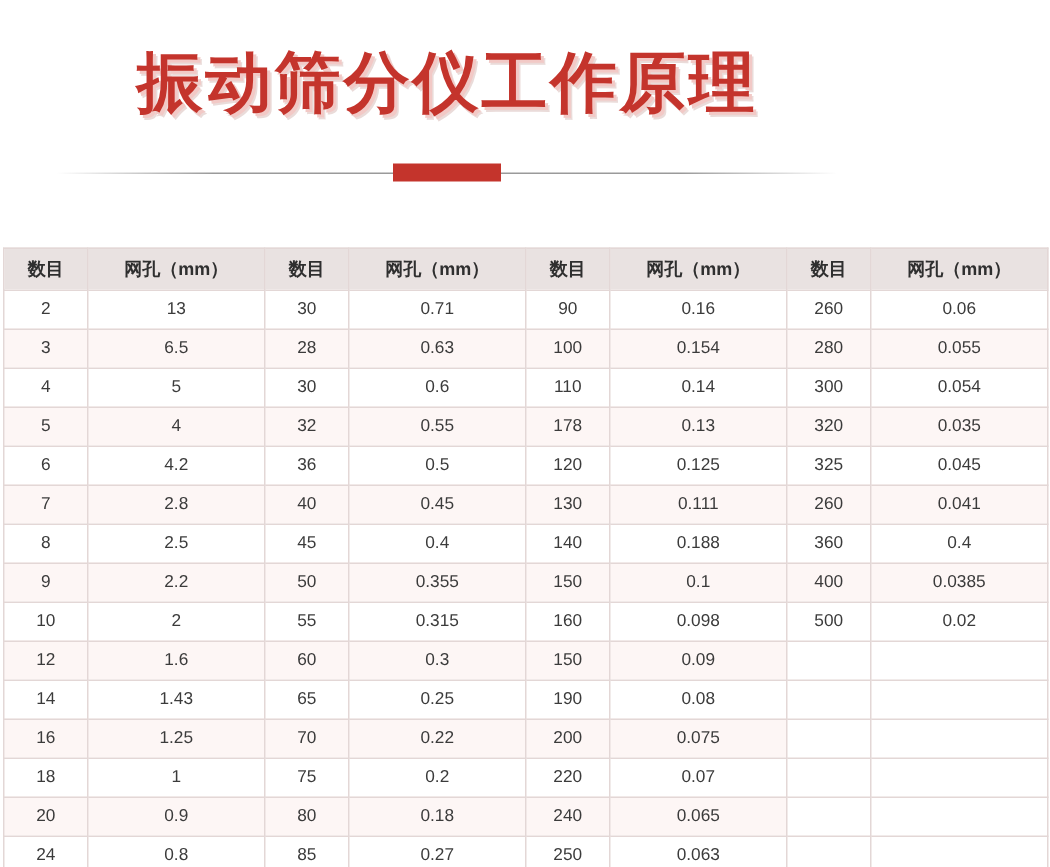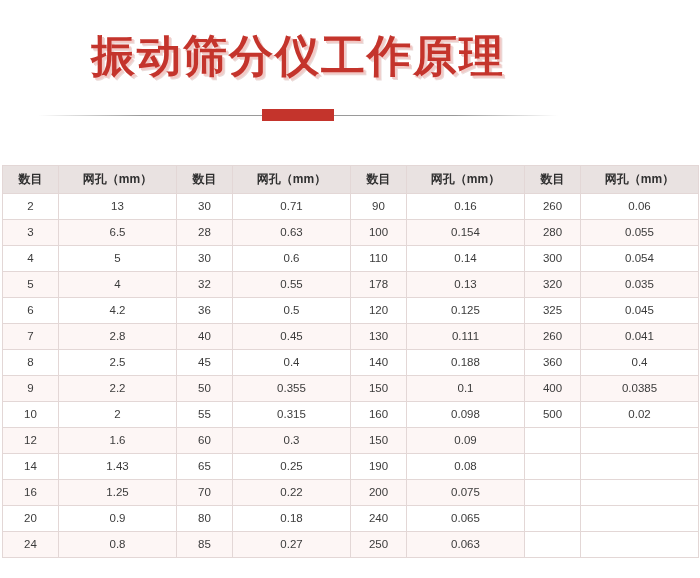--- a/index.html
+++ b/index.html
@@ -246,20 +246,30 @@
             <td>16</td>
             <td>1.25</td>
             <td>70</td>
             <td>0.22</td>
             <td>200</td>
             <td>0.075</td>
             <td class="empty"></td>
             <td class="empty"></td>
           </tr>
           <tr>
+            <td>18</td>
+            <td>1</td>
+            <td>75</td>
+            <td>0.2</td>
+            <td>220</td>
+            <td>0.07</td>
+            <td class="empty"></td>
+            <td class="empty"></td>
+          </tr>
+          <tr>
             <td>20</td>
             <td>0.9</td>
             <td>80</td>
             <td>0.18</td>
             <td>240</td>
             <td>0.065</td>
             <td class="empty"></td>
             <td class="empty"></td>
           </tr>
           <tr>

